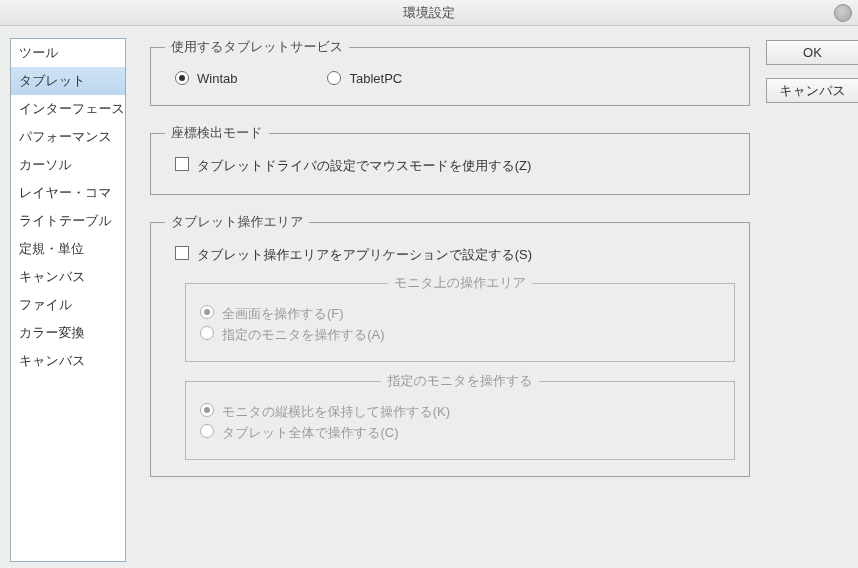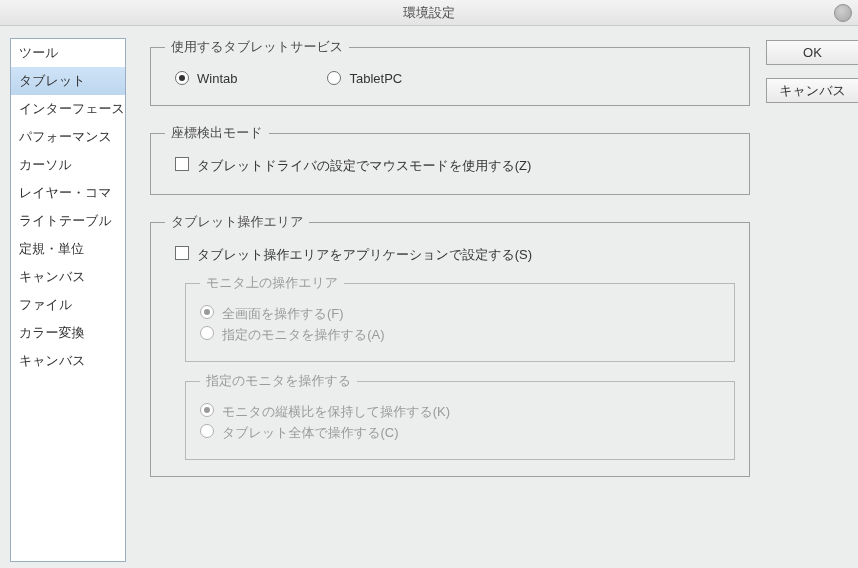--- a/index.html
+++ b/index.html
@@ -96,20 +96,21 @@
   }
   fieldset.sub {
     border: 1px solid #b8b8b8;
     margin: 10px 0 0 20px;
     padding: 10px 14px 14px 14px;
   }
   fieldset.sub > legend {
     padding: 0 6px;
     color: #8a8a8a;
     font-size: 13px;
+    text-align: center;
   }
   .sub.disabled, .sub.disabled * { color: #9a9a9a; }
 
   
   .radio, .checkbox {
     display: flex;
     align-items: flex-start;
     gap: 8px;
     margin: 3px 0;
     font-size: 13px;

